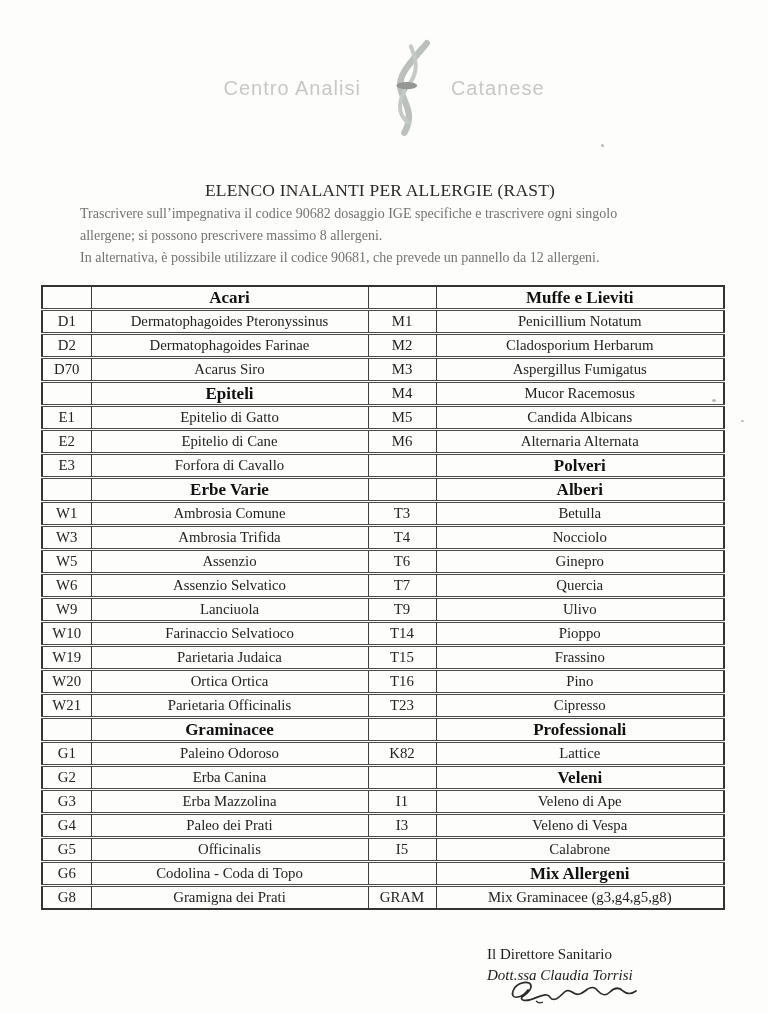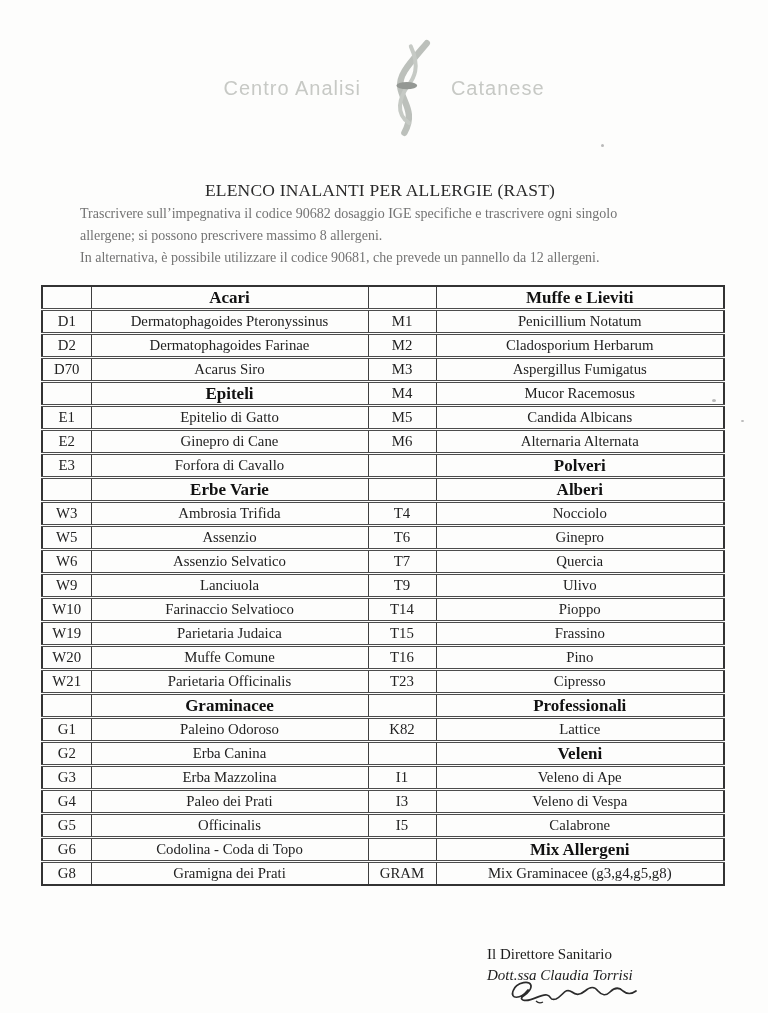--- a/index.html
+++ b/index.html
@@ -136,35 +136,41 @@
           <td>Mucor Racemosus</td>
         </tr>
         <tr>
           <td>E1</td>
           <td>Epitelio di Gatto</td>
           <td>M5</td>
           <td>Candida Albicans</td>
         </tr>
         <tr>
           <td>E2</td>
-          <td>Ginepro di Cane</td>
+          <td>Epitelio di Cane</td>
           <td>M6</td>
           <td>Alternaria Alternata</td>
         </tr>
         <tr>
           <td>E3</td>
           <td>Forfora di Cavallo</td>
           <td></td>
           <td class="sec">Polveri</td>
         </tr>
         <tr>
           <td></td>
           <td class="sec">Erbe Varie</td>
           <td></td>
           <td class="sec">Alberi</td>
+        </tr>
+        <tr>
+          <td>W1</td>
+          <td>Ambrosia Comune</td>
+          <td>T3</td>
+          <td>Betulla</td>
         </tr>
         <tr>
           <td>W3</td>
           <td>Ambrosia Trifida</td>
           <td>T4</td>
           <td>Nocciolo</td>
         </tr>
         <tr>
           <td>W5</td>
           <td>Assenzio</td>
@@ -190,21 +196,21 @@
           <td>Pioppo</td>
         </tr>
         <tr>
           <td>W19</td>
           <td>Parietaria Judaica</td>
           <td>T15</td>
           <td>Frassino</td>
         </tr>
         <tr>
           <td>W20</td>
-          <td>Muffe Comune</td>
+          <td>Ortica Ortica</td>
           <td>T16</td>
           <td>Pino</td>
         </tr>
         <tr>
           <td>W21</td>
           <td>Parietaria Officinalis</td>
           <td>T23</td>
           <td>Cipresso</td>
         </tr>
         <tr>

